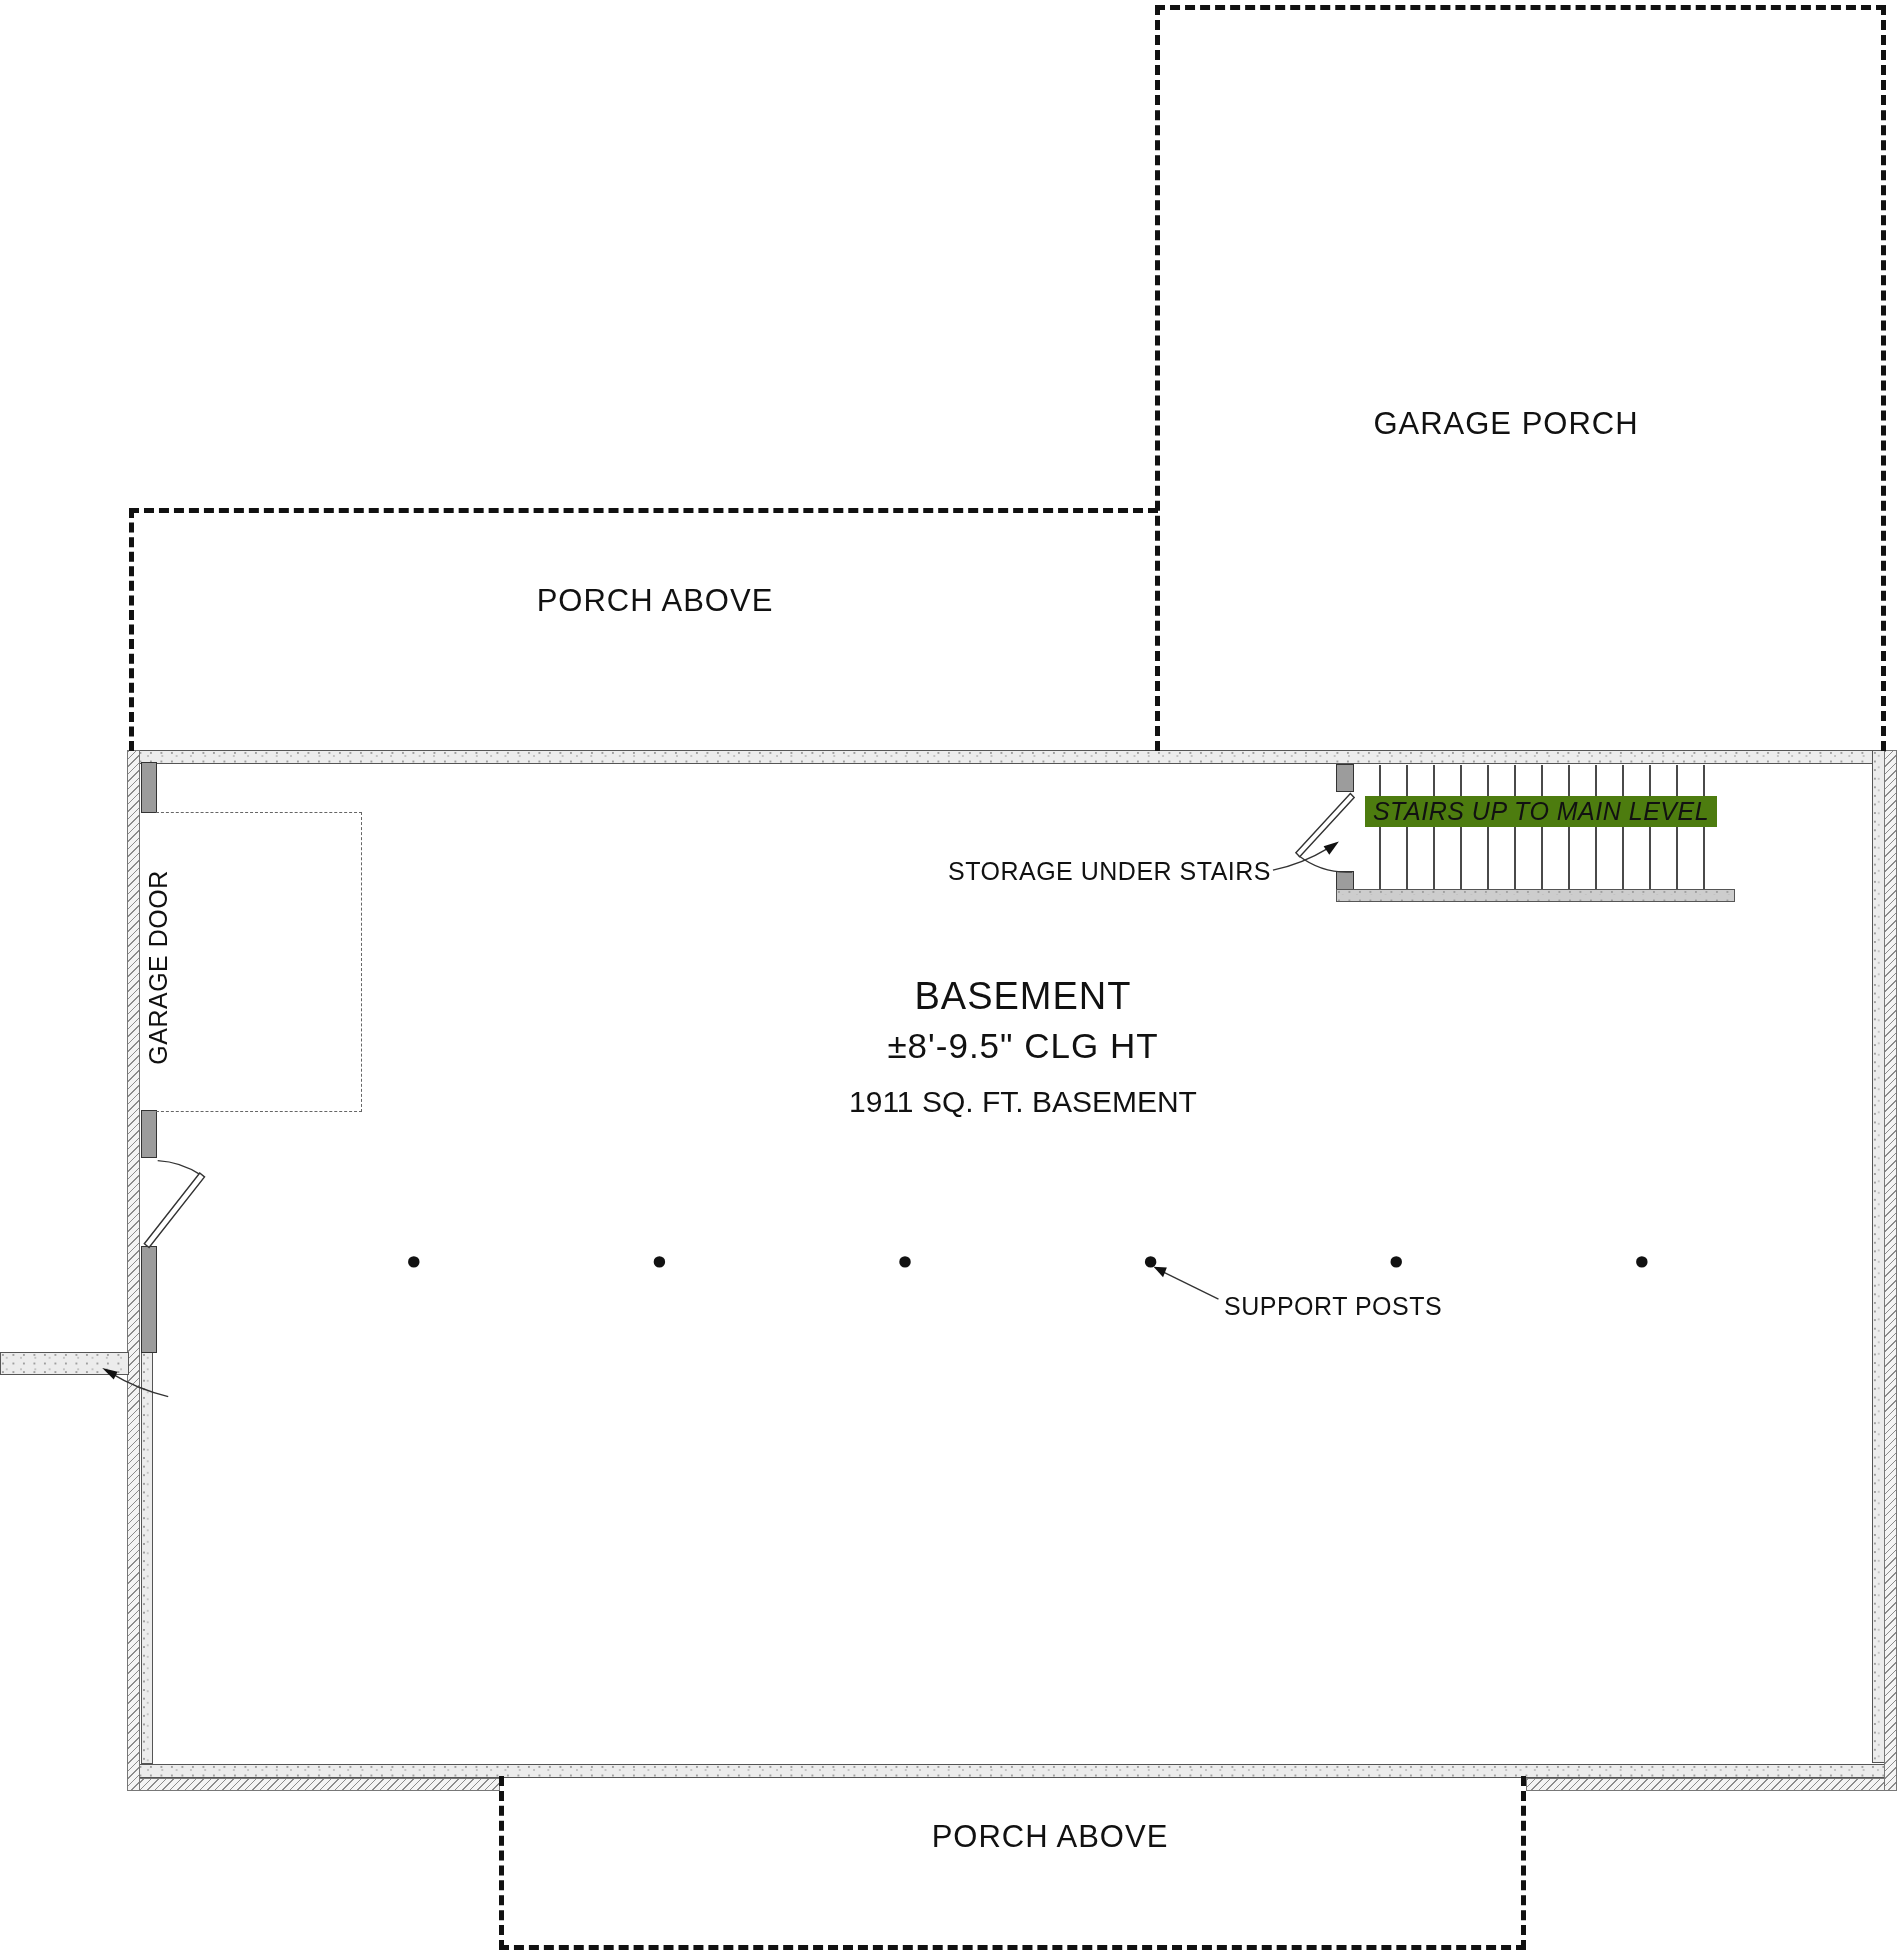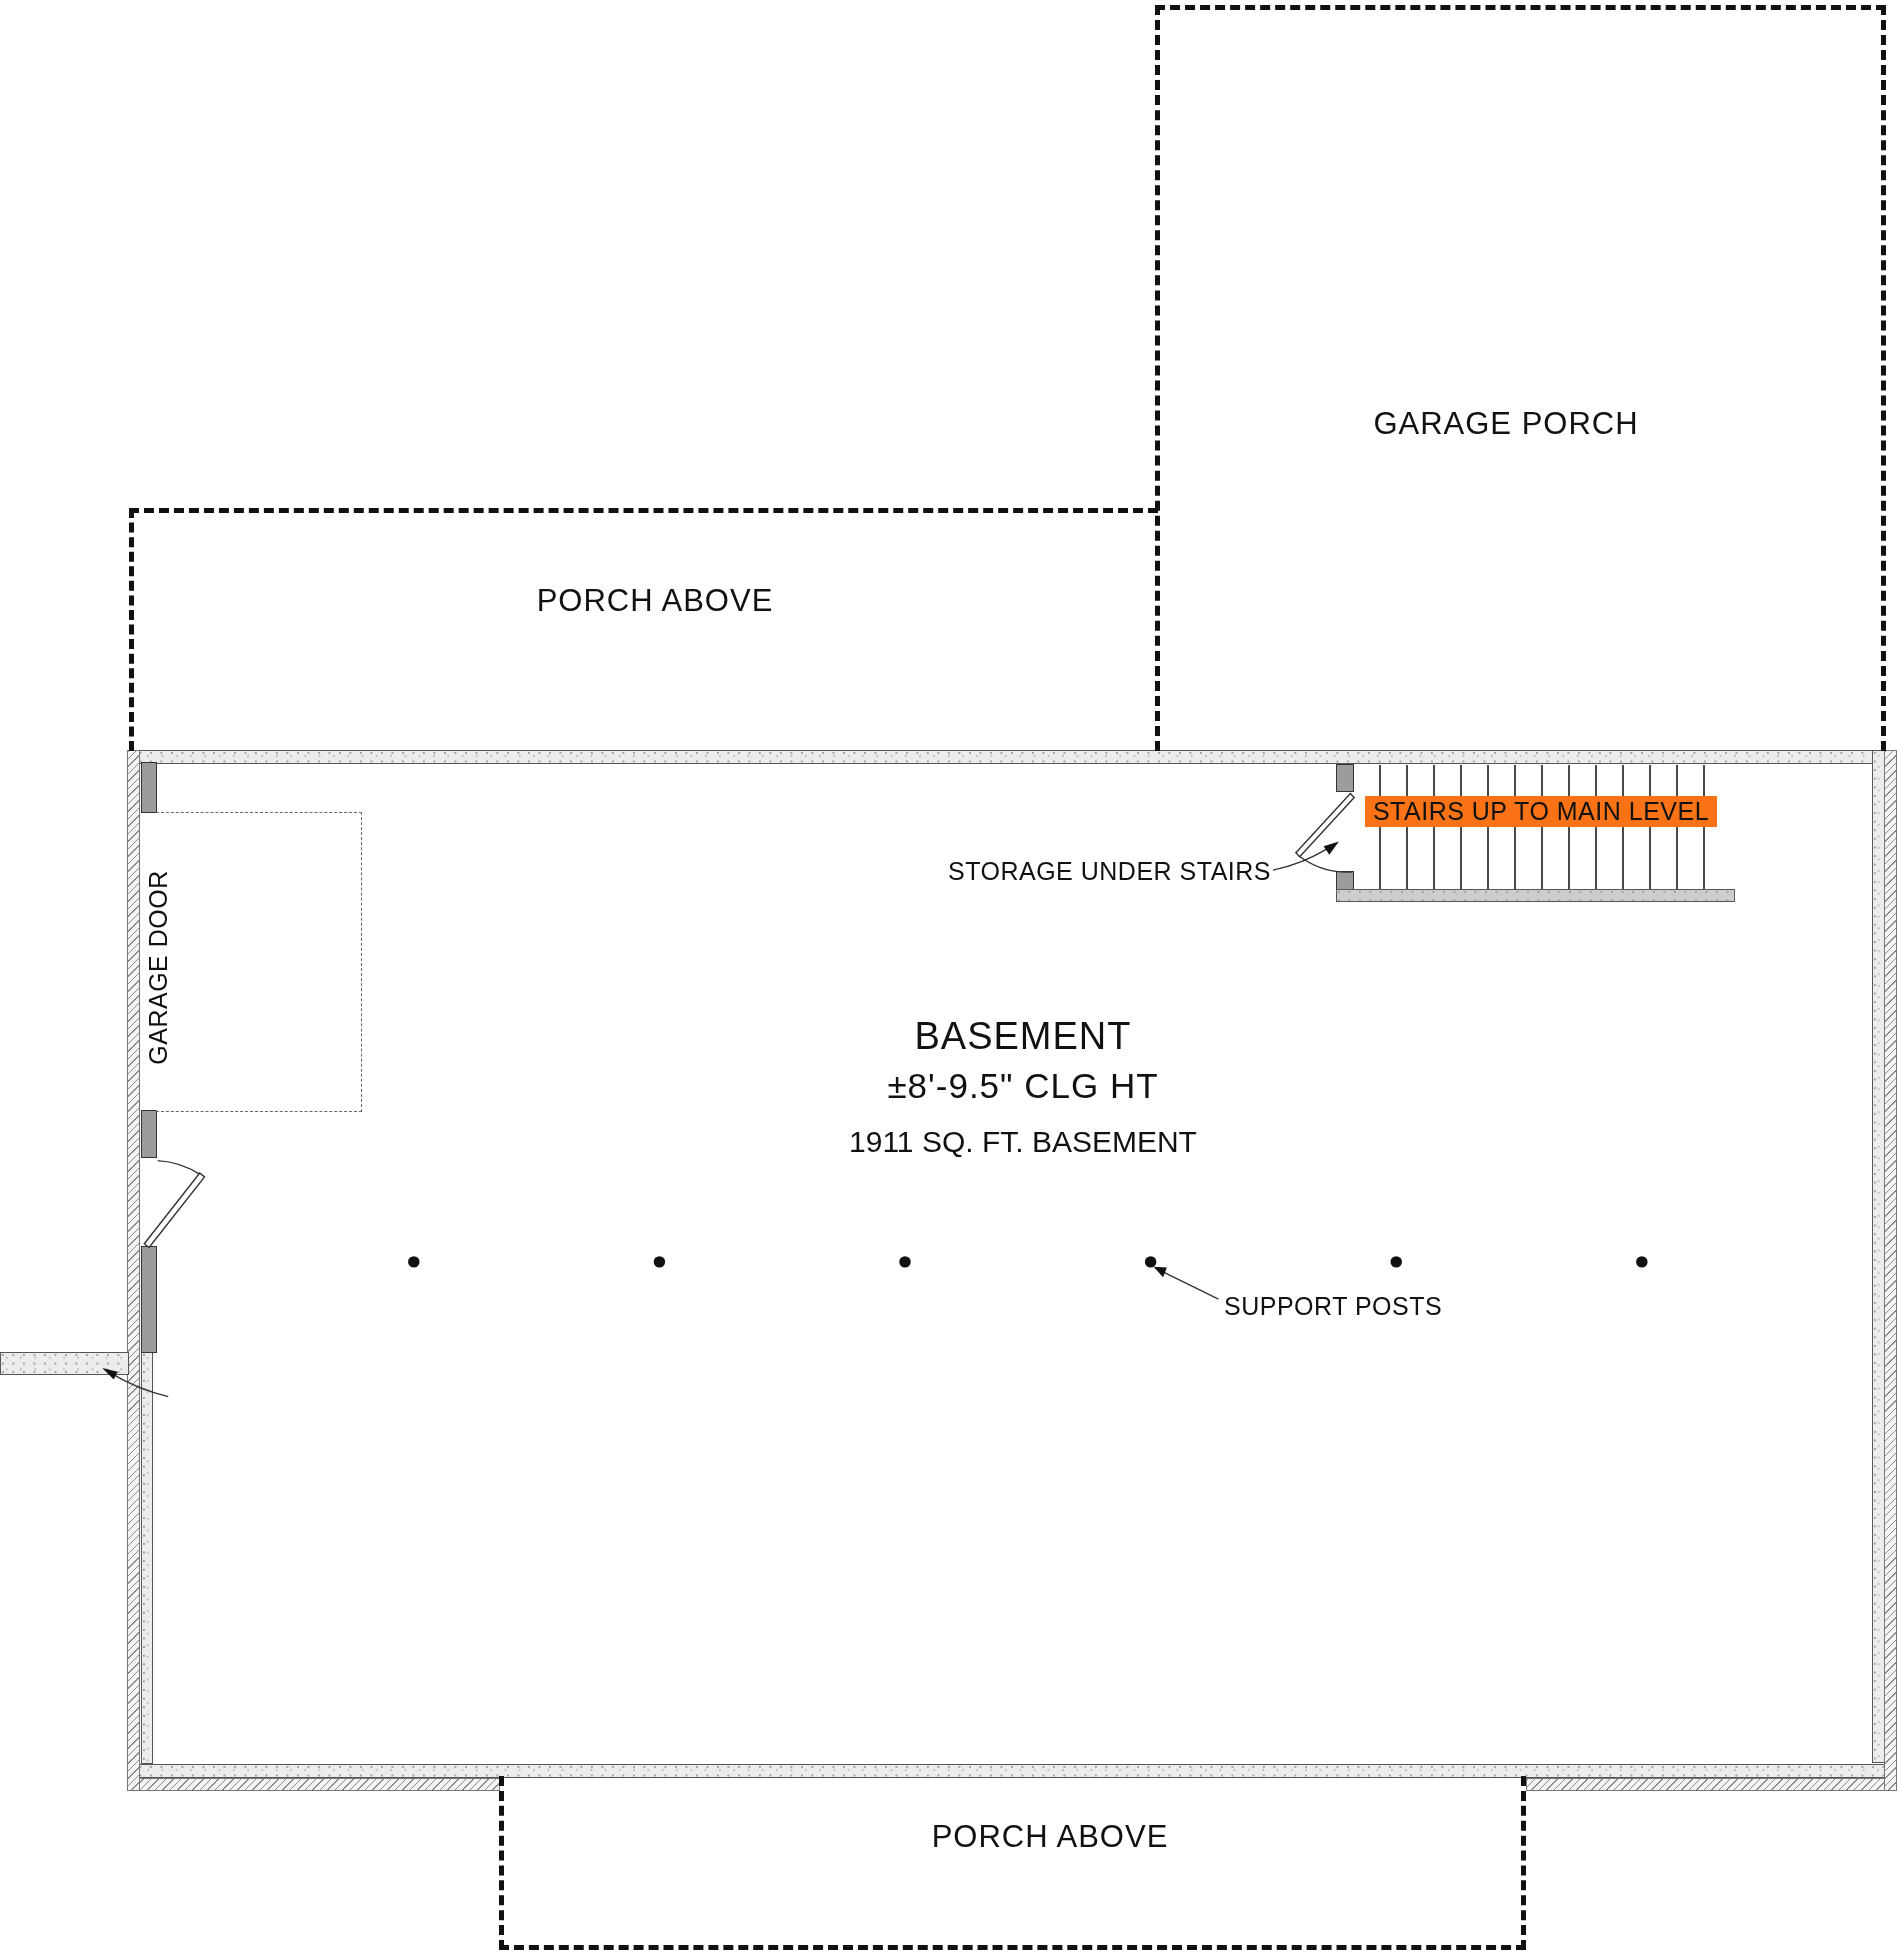--- a/index.html
+++ b/index.html
@@ -26,21 +26,21 @@
   .dashbox{box-sizing:border-box;border:0 dashed #111;}
   
   .lbl{white-space:nowrap;letter-spacing:0.5px;}
   .room-label{font-size:31px;letter-spacing:1px;}
   .small-label{font-size:25px;}
   .center{text-align:center;}
   .title-block div{white-space:nowrap;}
   .treads{
     background:repeating-linear-gradient(to right,transparent 0 25px,#4a4a4a 25px 27px);
   }
-  .stairs-text-bg{background:#f97316;padding:1px 7.6px;display:inline-block;}
+  .stairs-text-bg{background:#4d7c0f;padding:1px 7.6px;display:inline-block;font-style:italic;}
 </style>
 </head>
 <body>
 
 <div id="plan">
 
   <div class="abs stipple" style="left:127px;top:750px;width:1770px;height:14.3px;"></div>
   <div class="abs stipple" style="left:127px;top:1764px;width:1770px;height:14.3px;"></div>
   <div class="abs hatch" style="left:127px;top:1778px;width:373px;height:13.4px;"></div>
   <div class="abs hatch" style="left:1526px;top:1778px;width:372px;height:13.4px;"></div>
@@ -117,20 +117,20 @@
   <div class="abs room-label lbl center" style="left:811px;top:1819px;width:478px;">PORCH ABOVE</div>
 
   <div class="abs small-label lbl" style="right:626px;top:857px;">STORAGE UNDER STAIRS</div>
 
   <div class="abs small-label lbl" style="left:1224px;top:1292px;">SUPPORT POSTS</div>
 
   <div class="abs small-label lbl center" style="left:16.3px;top:952px;width:287px;height:31px;transform:rotate(-90deg);">GARAGE DOOR</div>
 
 
   <div class="abs center title-block" style="left:736px;top:971px;width:574px;">
-    <div style="font-size:38px;line-height:50px;letter-spacing:1px;margin-top:40px;">BASEMENT</div>
+    <div style="font-size:38px;line-height:50px;letter-spacing:1px;">BASEMENT</div>
     <div style="font-size:35px;line-height:50px;letter-spacing:1px;">±8'-9.5" CLG HT</div>
     <div style="height:13.4px;"></div>
     <div style="font-size:30px;line-height:35px;">1911 SQ. FT. BASEMENT</div>
   </div>
 
 </div>
 
 
 </body></html>

